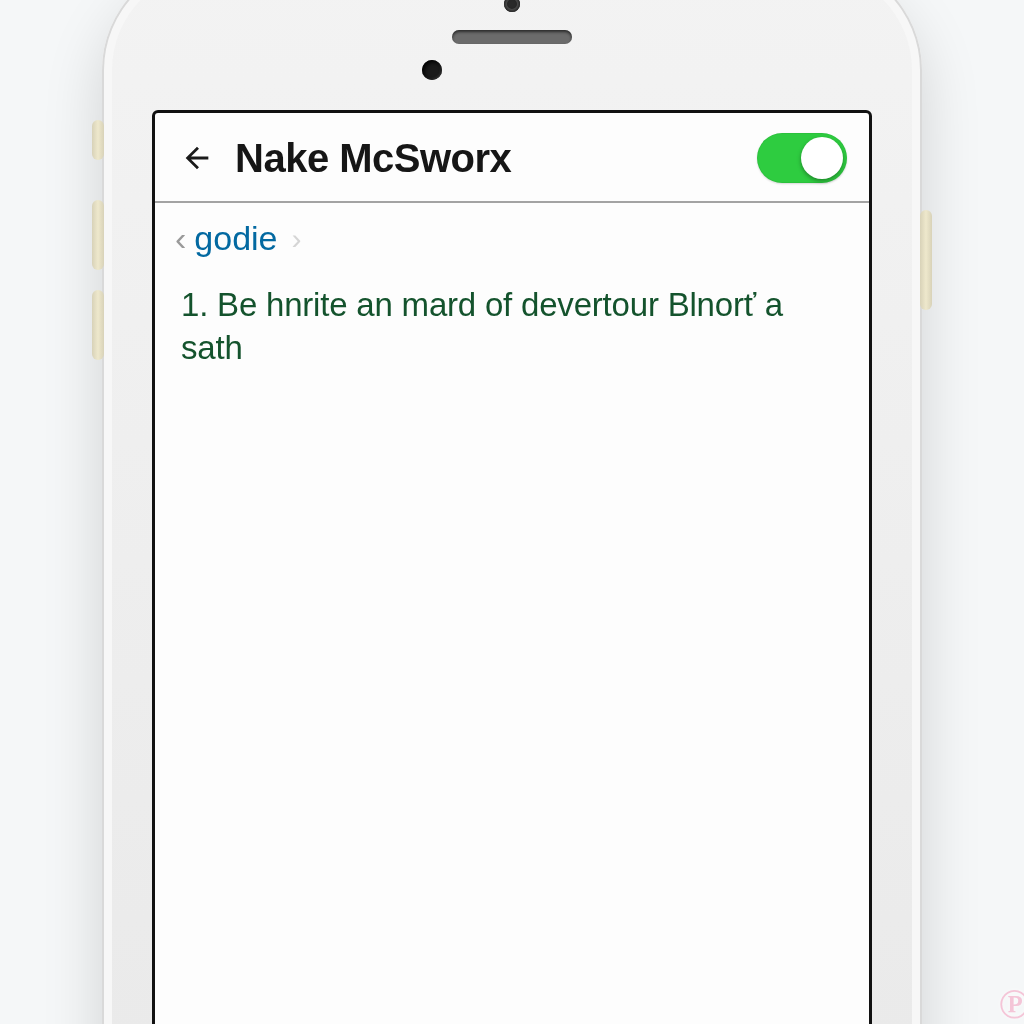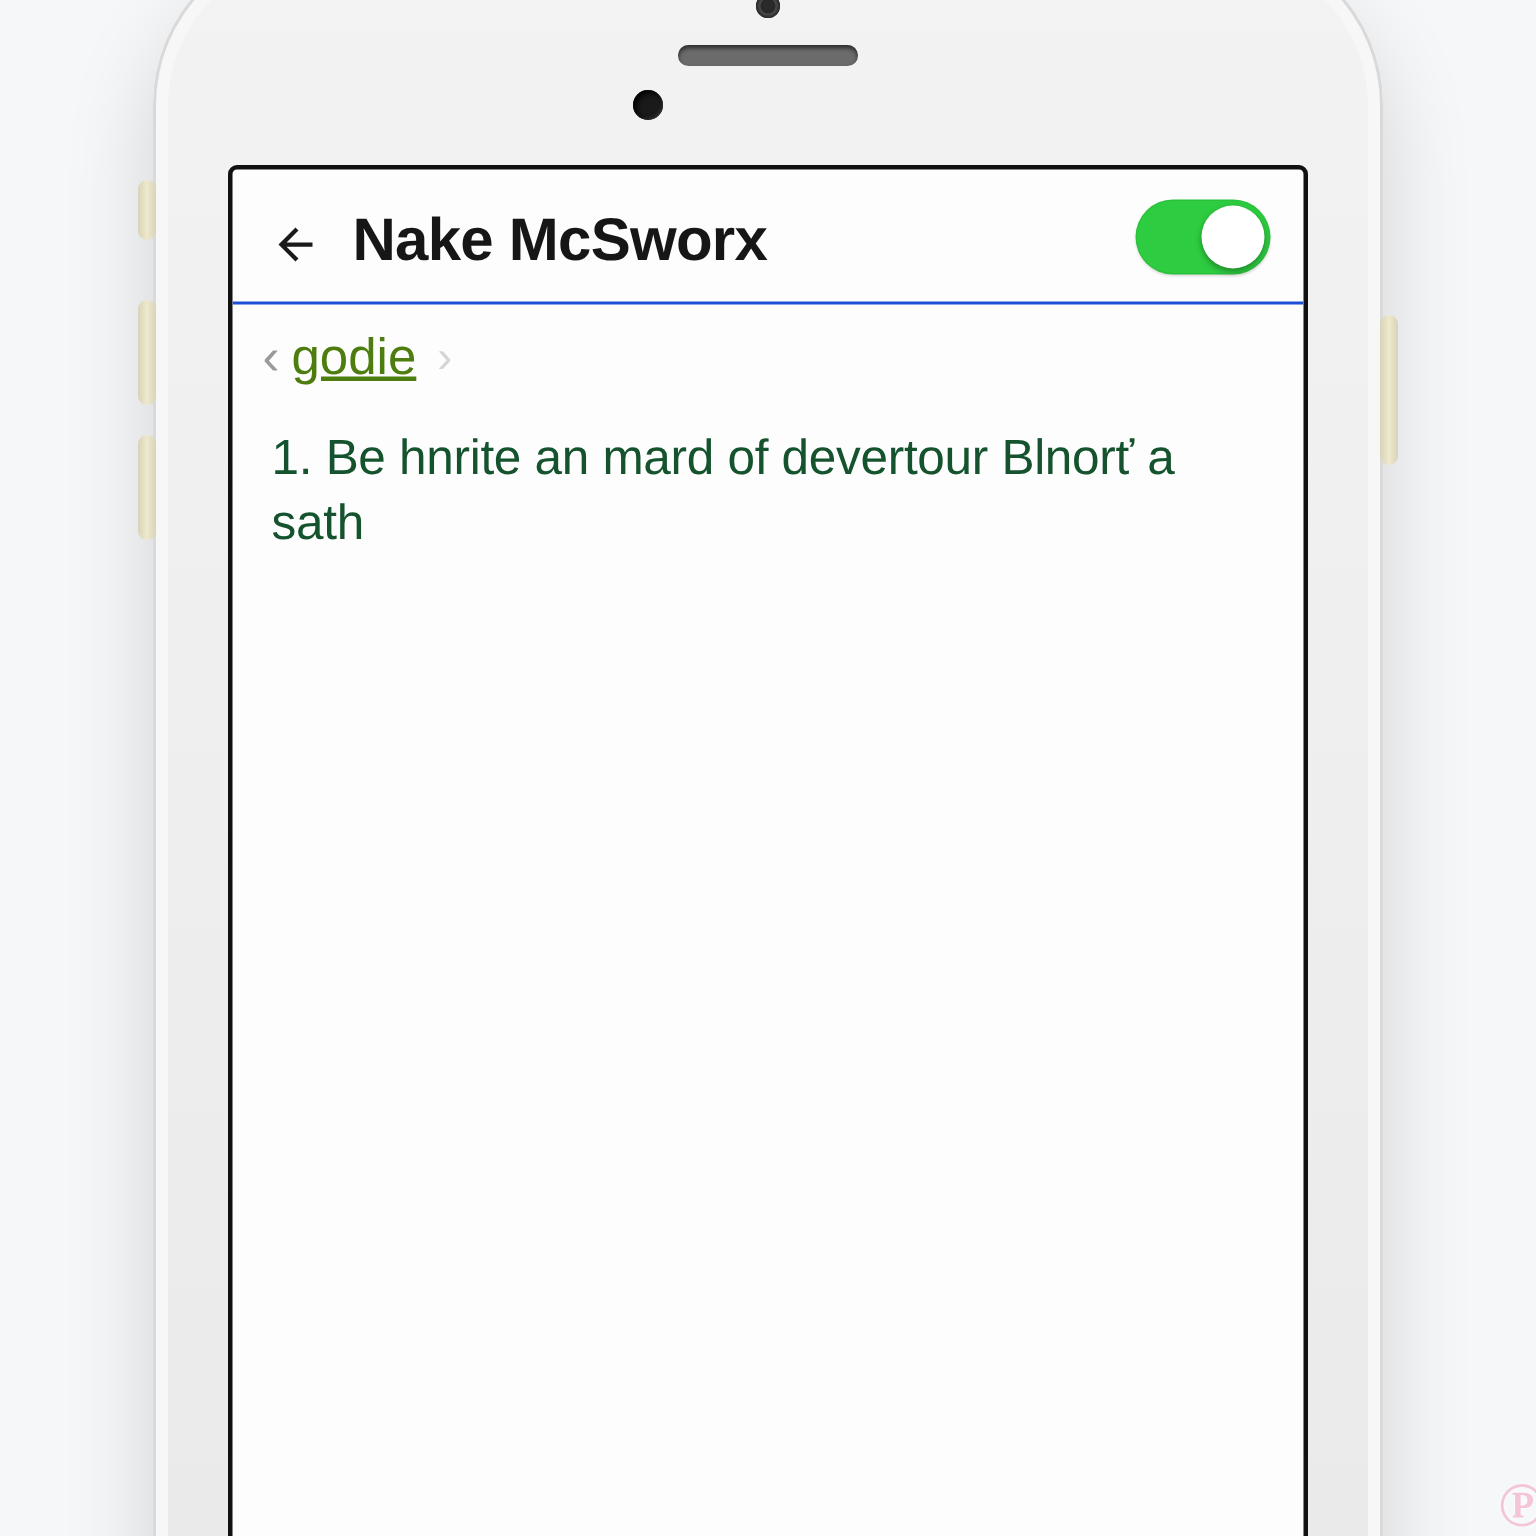--- a/index.html
+++ b/index.html
@@ -45,23 +45,23 @@
   .screen {
     position:absolute; left:50px; right:50px; top:150px; bottom:-300px;
     background:#fdfdfd;
     border:3px solid #111;
     border-radius:6px;
     overflow:hidden;
   }
 
   
   .hdr {
-    display:flex; align-items:flex-end; gap:18px;
+    display:flex; align-items:center; gap:18px;
     padding:20px 22px 18px 22px;
-    border-bottom:2px solid #1d4ed8;
+    border-bottom:2px solid #a3a3a3;
   }
   .back-arrow { width:40px; height:40px; display:flex; align-items:center; justify-content:center; cursor:pointer; }
   .back-arrow svg { width:34px; height:34px; }
   .title { font-size:40px; font-weight:600; color:#161616; letter-spacing:-0.5px; flex:1; }
 
   
   .switch {
     position:relative; width:90px; height:50px; border-radius:25px;
     background:#2ecc40;
     box-shadow: inset 0 0 0 1px rgba(0,0,0,0.05), 0 1px 2px rgba(0,0,0,0.15);
@@ -72,21 +72,21 @@
     background:#fff; box-shadow:0 2px 4px rgba(0,0,0,0.35);
   }
 
   
   .crumb-row {
     display:flex; align-items:center; gap:8px;
     padding:16px 20px 10px 20px;
     color:#8c8c8c; font-size:34px;
   }
   .crumb-row .chev { font-size:34px; color:#9a9a9a; }
-  .crumb-row .lbl { color:#4d7c0f;text-decoration:underline; }
+  .crumb-row .lbl { color:#0369a1; }
   .crumb-row .trail { opacity:0.35; font-size:30px; margin-left:6px; }
 
   
   .body {
     padding:6px 26px 30px 26px;
   }
   .item { margin:10px 0 30px 0; }
   .item p {
     font-size:33px;
     line-height:1.30;

